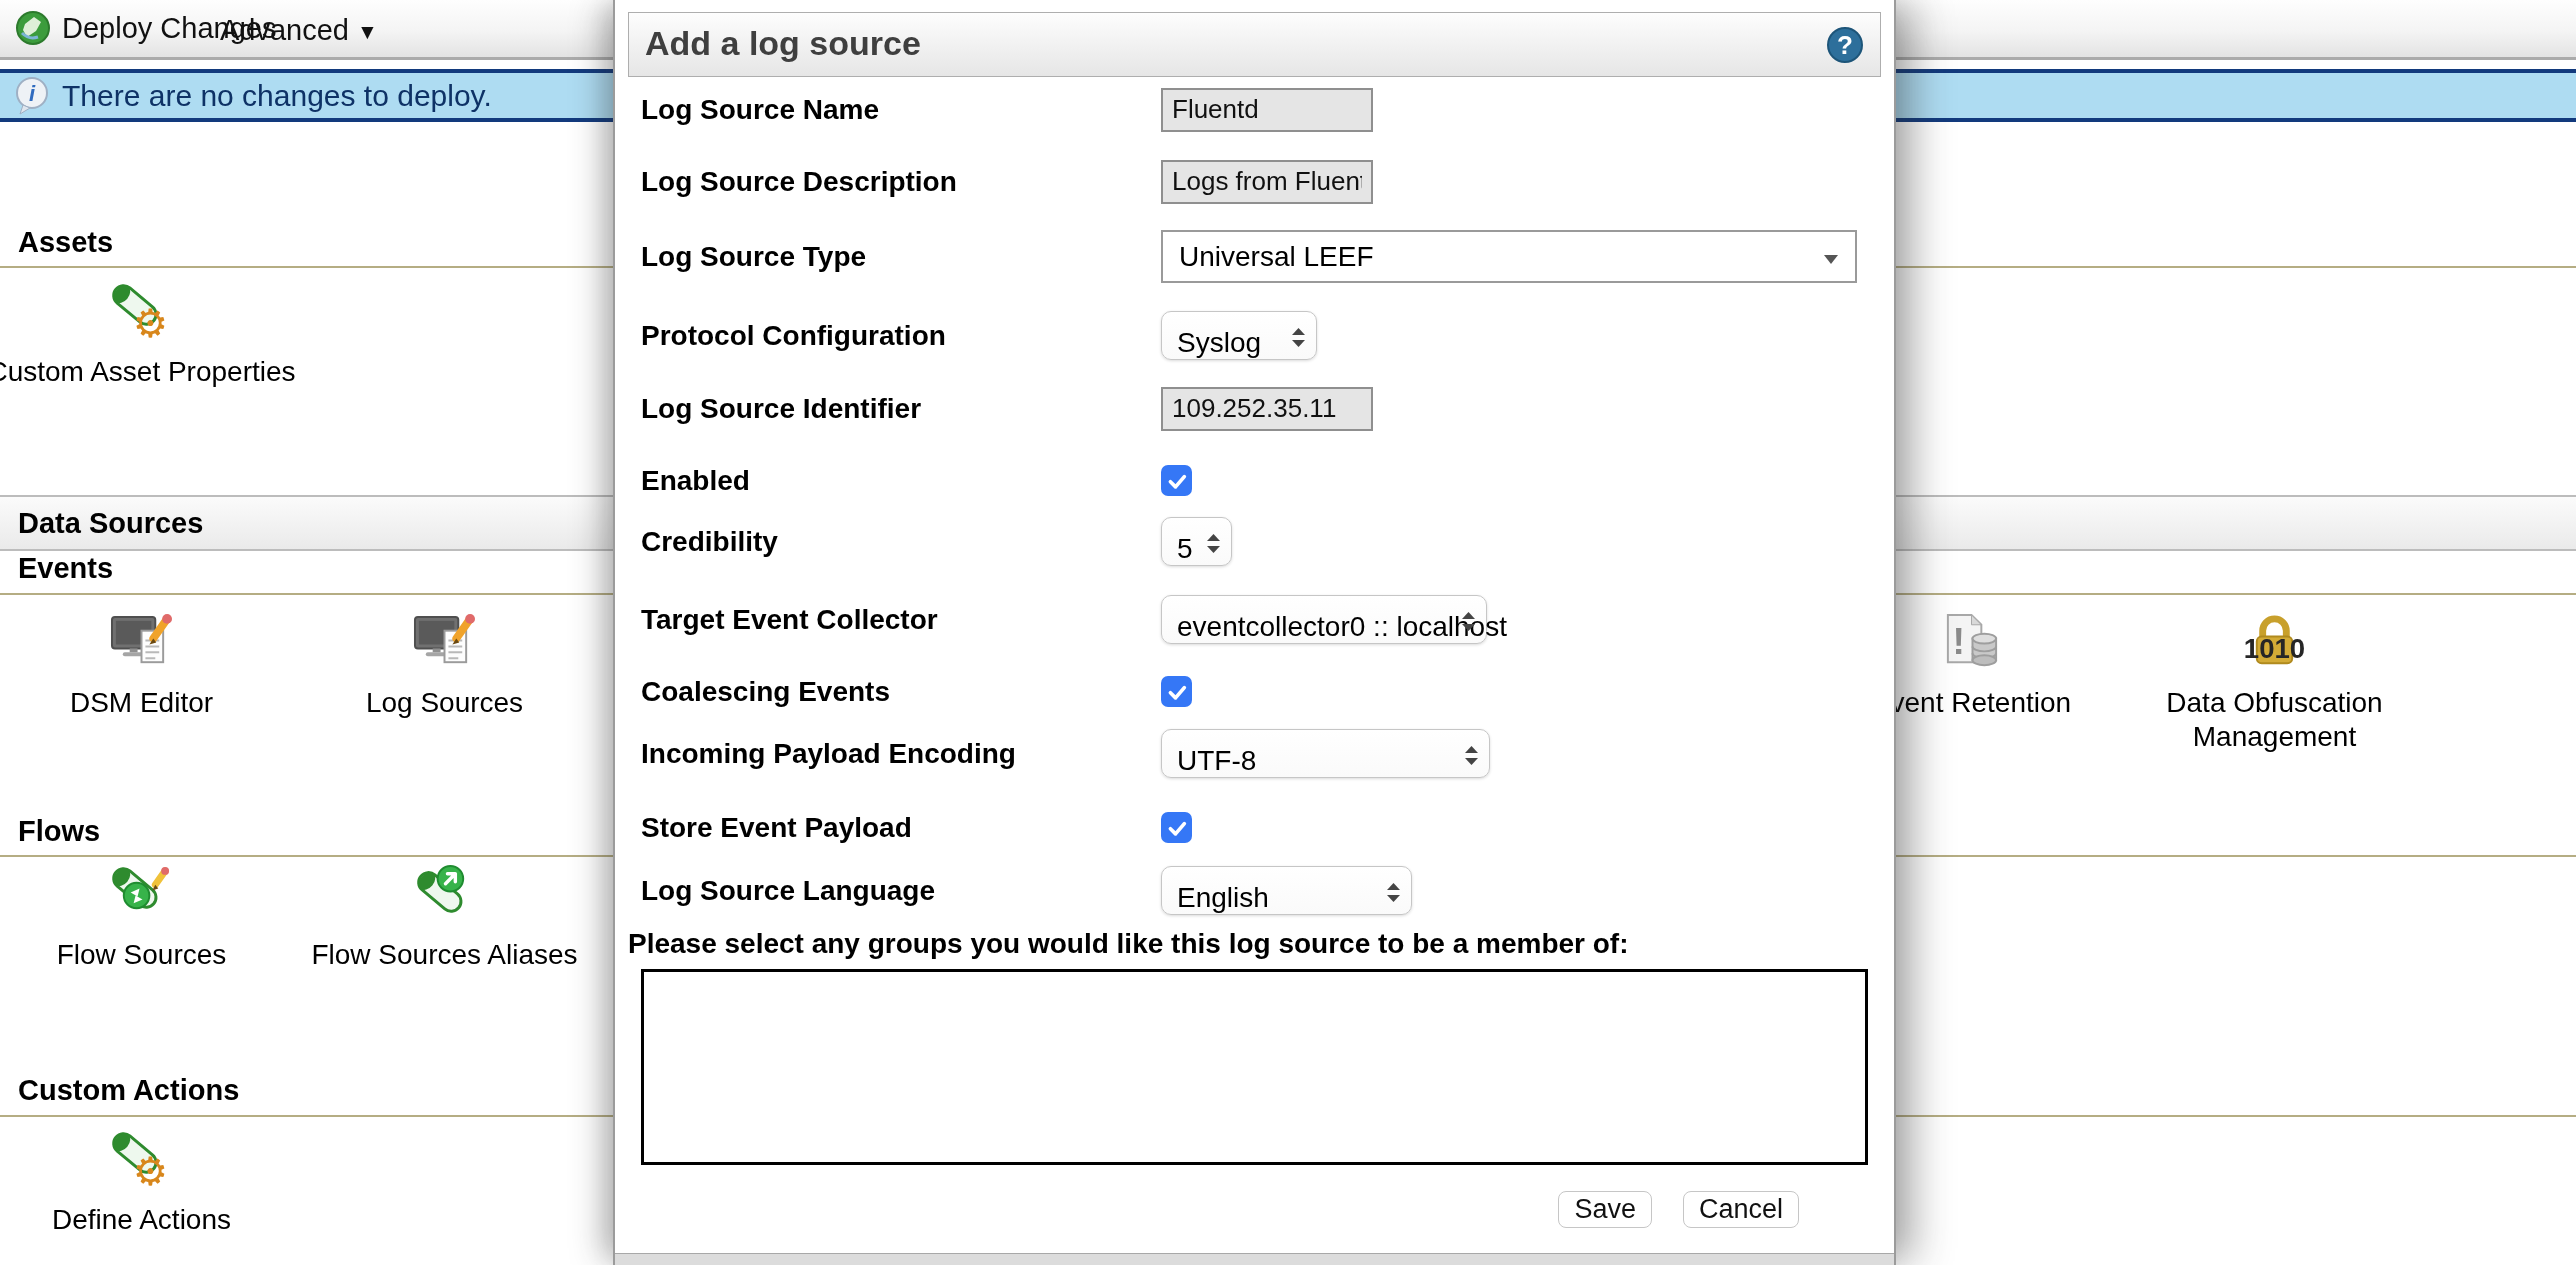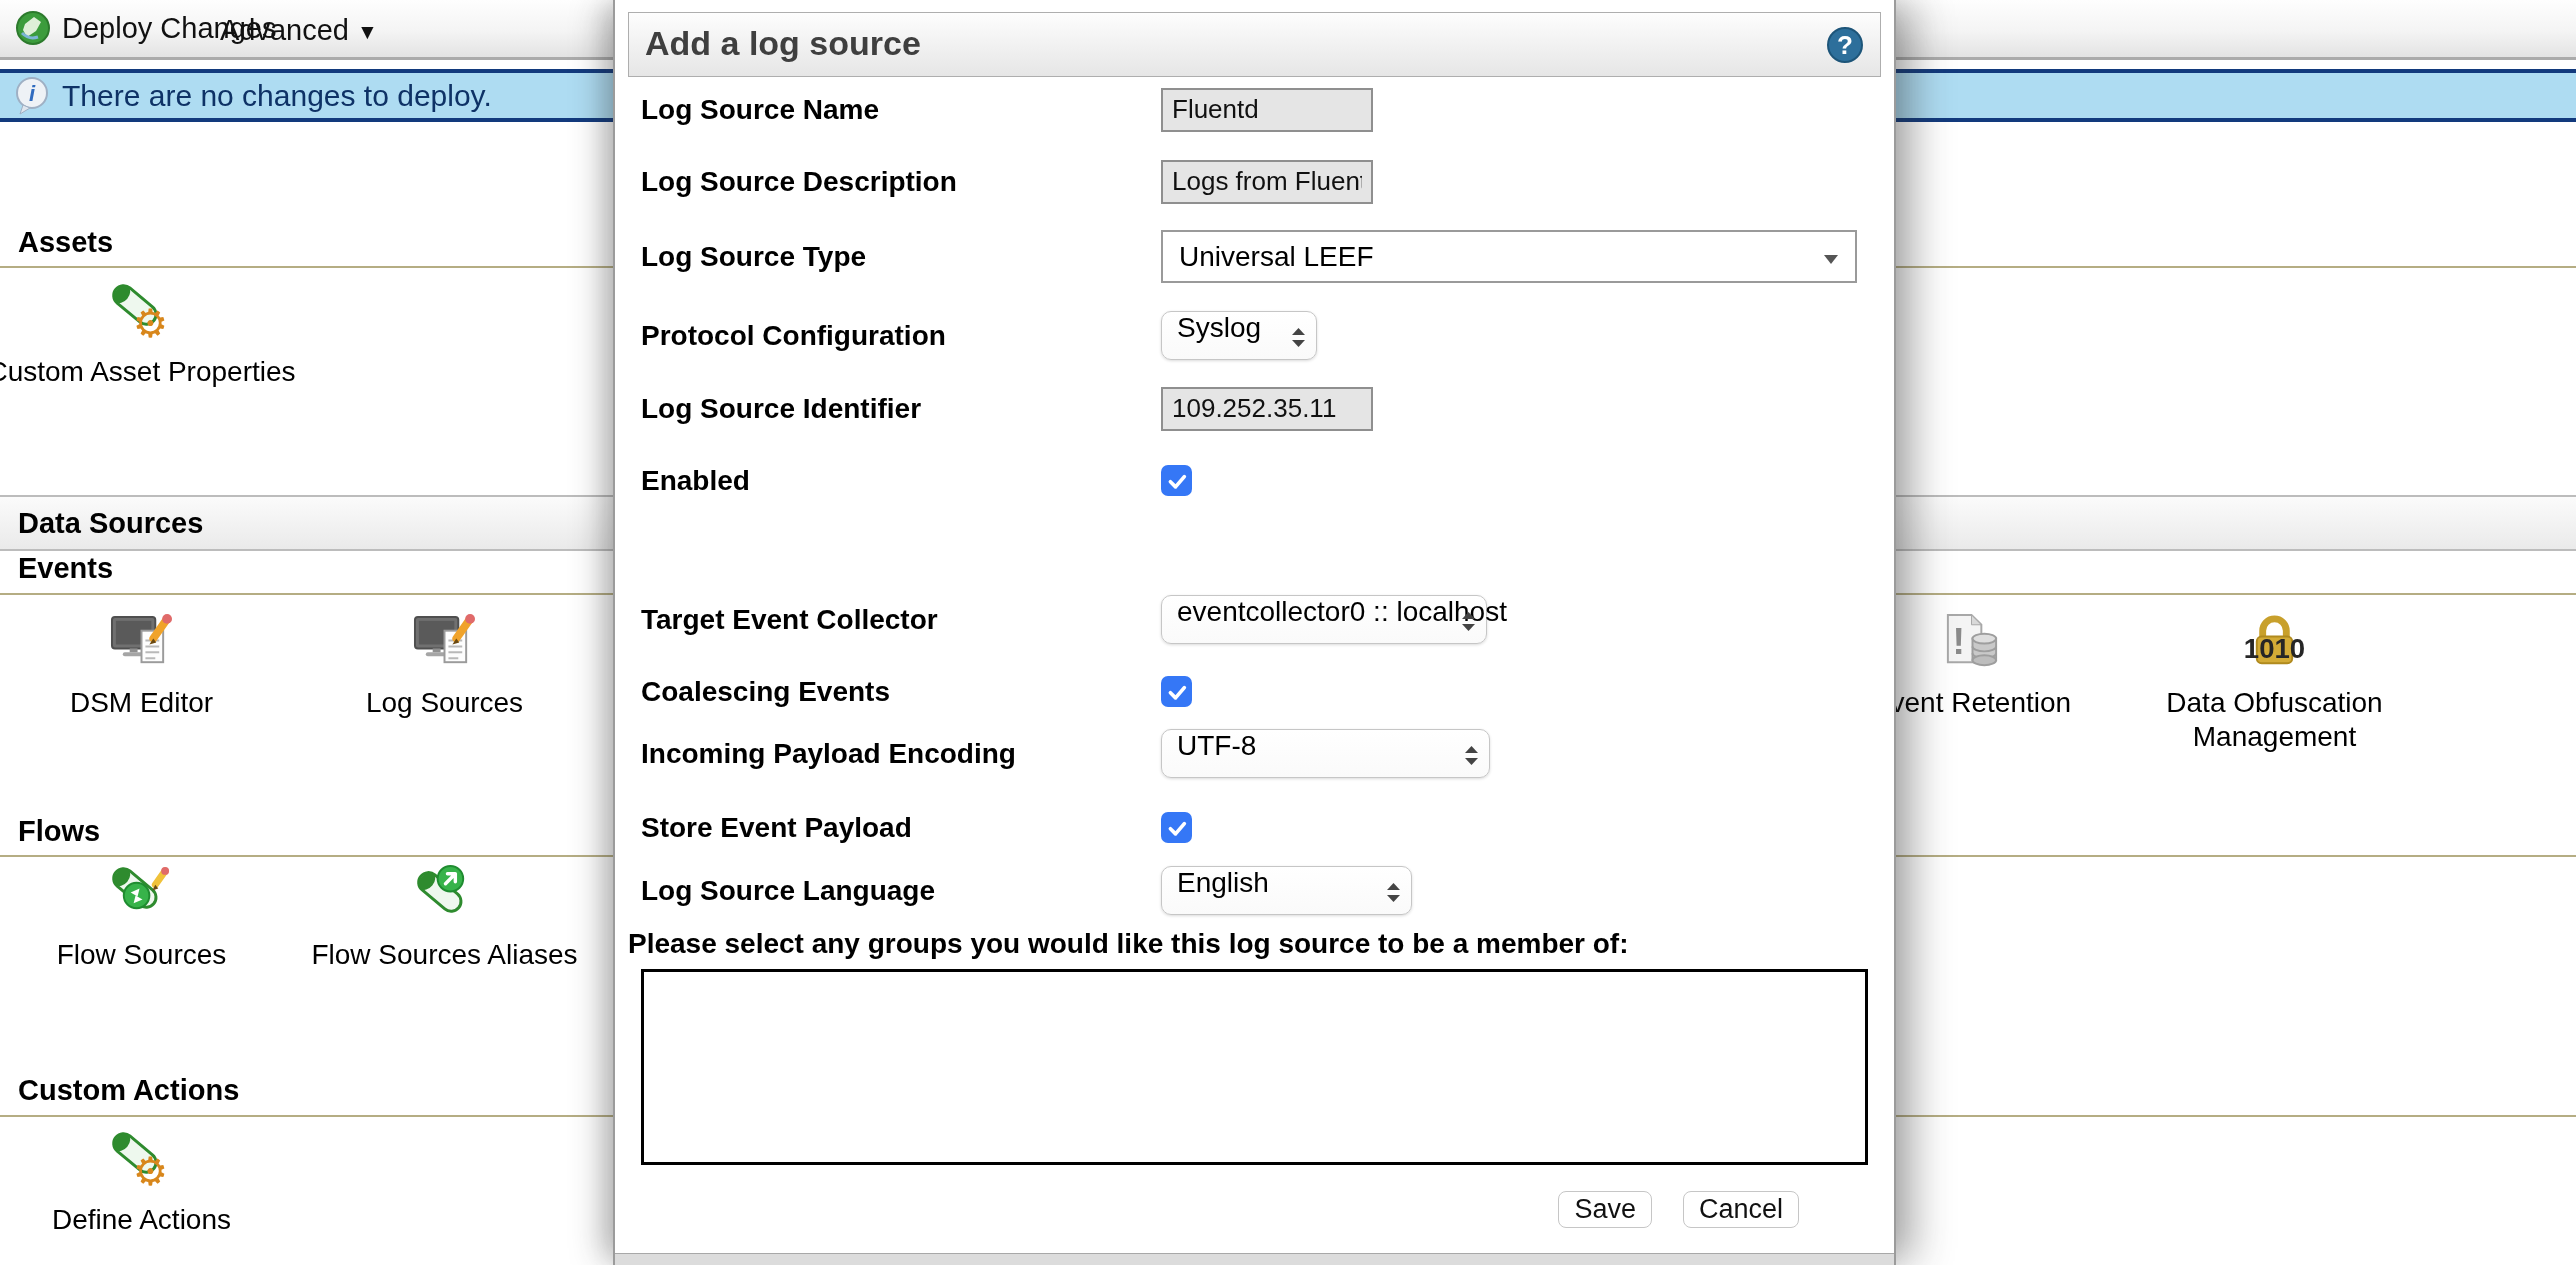--- a/index.html
+++ b/index.html
@@ -50,21 +50,21 @@
   .row{position:absolute;left:26px;right:26px;height:55px;display:flex;align-items:center;}
   .flabel{width:520px;flex:none;font-size:28px;font-weight:bold;color:#000;}
   input.txt{width:212px;height:44px;box-sizing:border-box;border:2px solid #8f8f8f;
             font-family:"Liberation Sans",sans-serif;font-size:26px;padding:0 9px;color:#111;background:#e5e5e5;}
   .combo{position:relative;width:696px;height:53px;box-sizing:border-box;border:2px solid #9a9a9a;
          background:#fff;display:flex;align-items:center;cursor:pointer;}
   .combo .val{font-size:28px;margin-left:16px;}
   .combo svg{position:absolute;right:16px;top:22px;}
   .macsel{position:relative;height:49px;box-sizing:border-box;border:1px solid #c6c6c6;border-radius:10px;
           background:linear-gradient(#fff,#fafafa);box-shadow:0 1px 3px rgba(0,0,0,.15);
-          display:flex;align-items:flex-start;cursor:pointer;}
+          display:flex;align-items:flex-end;cursor:pointer;}
   .macsel .val{font-size:28px;margin-left:15px;white-space:nowrap;}
   .macsel svg{position:absolute;right:9px;top:14px;}
   .checkbox{width:31px;height:31px;border-radius:7px;background:#3577f6;cursor:pointer;
             display:flex;align-items:center;justify-content:center;}
 
   .groups-prompt{position:absolute;left:13px;top:928px;font-size:28px;font-weight:bold;}
   .groups-box{position:absolute;left:26px;top:969px;right:26px;height:196px;
               border:3px solid #000;background:#fff;box-sizing:border-box;}
   .btns{position:absolute;top:1191px;right:95px;display:flex;gap:31px;}
   button.b{height:37px;padding:0 15px;border:1px solid #c6c6c6;border-radius:8px;background:#fff;
@@ -266,20 +266,30 @@
 
     <div class="row" style="top:453px;">
       <div class="flabel">Enabled</div>
       <div class="checkbox">
         <svg width="22" height="22" viewBox="0 0 30 30">
           <path d="M6 16 l7 7 12 -14" stroke="#fff" stroke-width="5" fill="none" stroke-linecap="round" stroke-linejoin="round"></path>
         </svg>
       </div>
     </div>
 
+    <div class="row" style="top:514px;">
+      <div class="flabel">Credibility</div>
+      <div class="macsel" style="width:71px;">
+        <span class="val">5</span>
+        <svg width="17" height="23" viewBox="0 0 17 23">
+          <path d="M8.5 2 L15 9 H2 Z" fill="#444"></path>
+            <path d="M8.5 21 L2 14 h13 Z" fill="#444"></path>
+        </svg>
+      </div>
+    </div>
 
     <div class="row" style="top:592px;">
       <div class="flabel">Target Event Collector</div>
       <div class="macsel" style="width:326px;">
         <span class="val">eventcollector0 :: localhost</span>
         <svg width="17" height="23" viewBox="0 0 17 23">
           <path d="M8.5 2 L15 9 H2 Z" fill="#444"></path>
             <path d="M8.5 21 L2 14 h13 Z" fill="#444"></path>
         </svg>
       </div>

